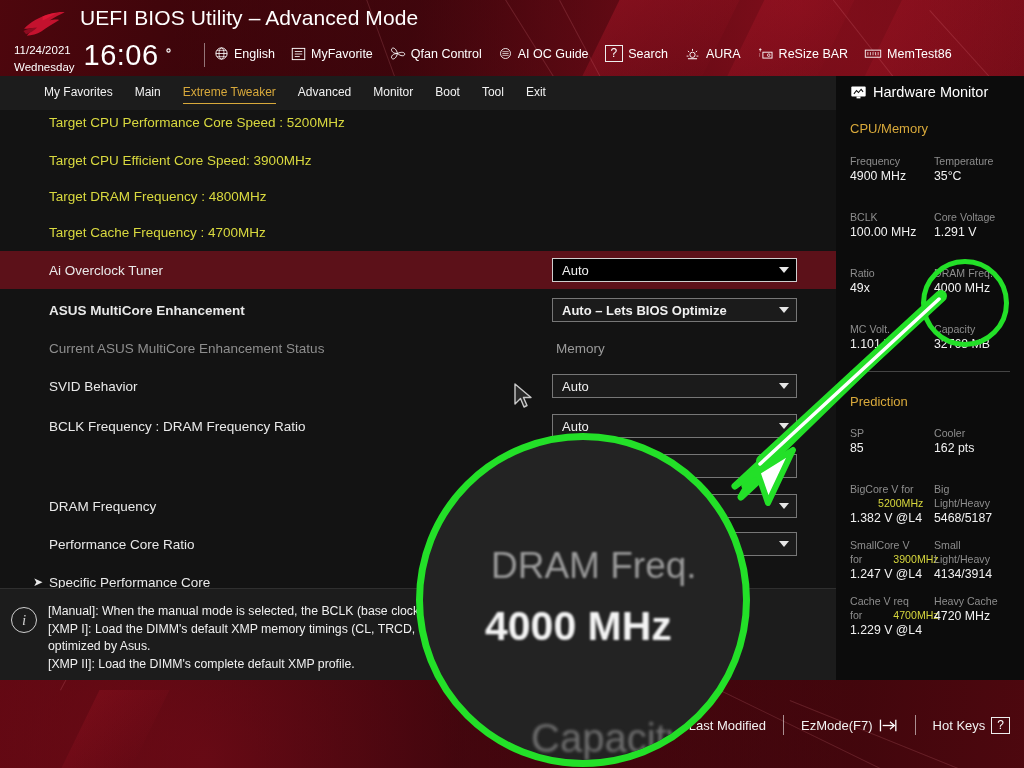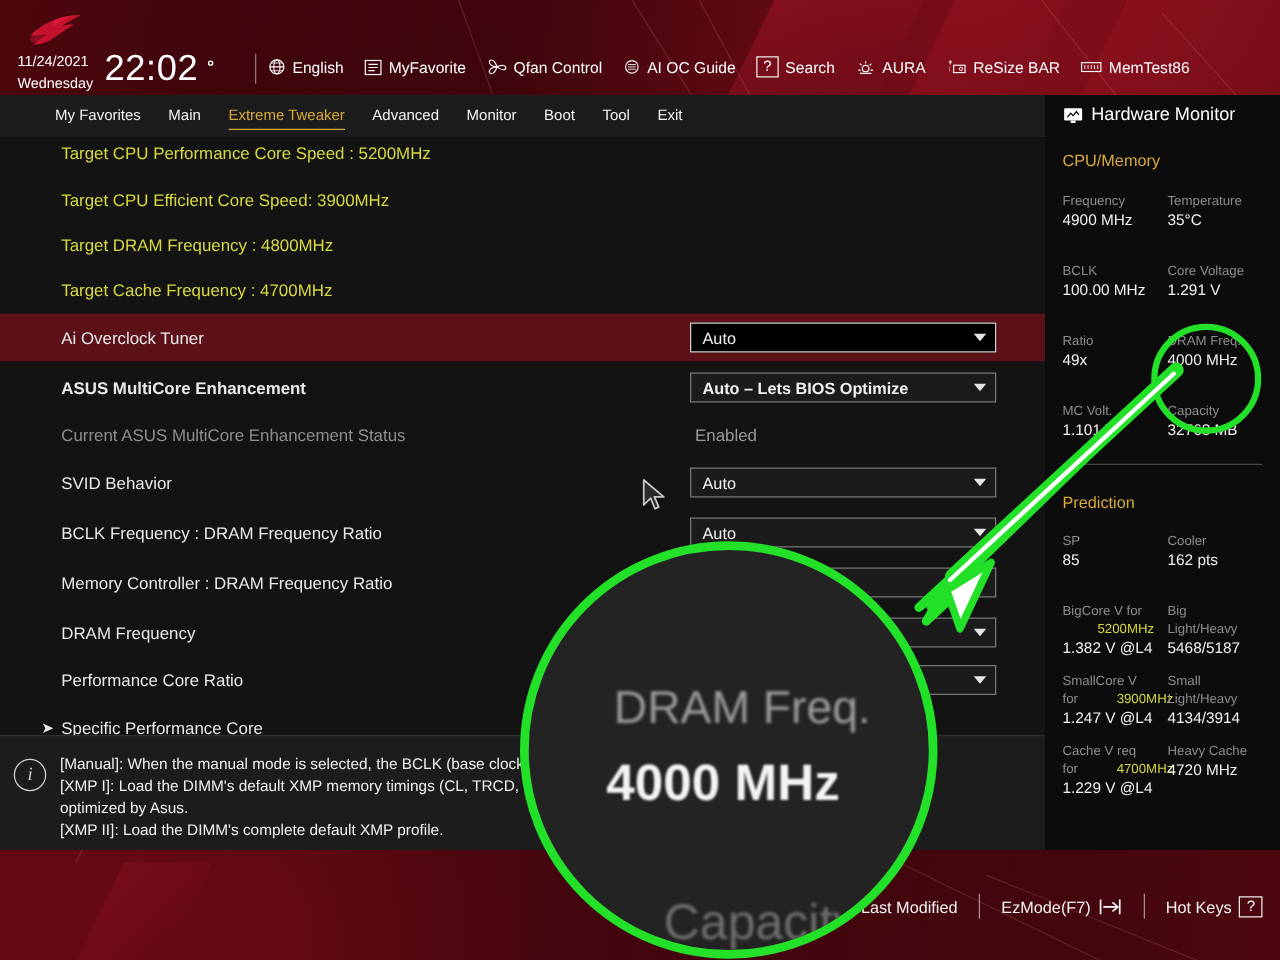--- a/index.html
+++ b/index.html
@@ -186,27 +186,28 @@
     <div class="hdr-streak" style="left:830px;top:-5px;width:180px;height:1px;transform:rotate(52deg);"></div>
     <div class="hdr-streak" style="left:930px;top:10px;width:140px;height:1px;transform:rotate(48deg);"></div>
     <div class="hdr-streak" style="left:360px;top:-20px;width:120px;height:1px;transform:rotate(70deg);"></div>
 
     <svg class="rog-logo" viewBox="0 0 64 46">
       <path d="M3 30 C12 20 26 12 42 8 C50 6 58 5 62 6 C56 9 48 13 40 18 C44 17 50 16 54 17 C46 22 36 28 28 34 C22 38 14 40 7 40 C10 36 14 32 20 29 C14 29 8 30 3 30 Z" fill="#c4122e"></path>
       <path d="M2 33 C8 30 16 28 22 28 C18 32 12 36 6 38 Z" fill="#8e0c21"></path>
       <path d="M30 12 C36 9 44 7 50 7 C44 11 36 15 30 18 Z" fill="#e31837" opacity=".8"></path>
     </svg>
 
+    <div class="app-title">UEFI BIOS Utility – Advanced Mode</div>
 
     <div class="datetime">
       <div>
         <div class="dt-date">11/24/2021</div>
         <div class="dt-date">Wednesday</div>
       </div>
-      <div class="dt-clock">22:02</div>
+      <div class="dt-clock">16:06</div>
       <svg class="dt-gear" width="15" height="15" viewBox="0 0 24 24">
         <path fill="#fff" d="M12 8.5a3.5 3.5 0 1 0 0 7 3.5 3.5 0 0 0 0-7zm0 5.2a1.7 1.7 0 1 1 0-3.4 1.7 1.7 0 0 1 0 3.4z"></path>
         <path fill="#fff" d="M20 13.6v-3.2l-2.3-.4a6 6 0 0 0-.7-1.7l1.4-1.9-2.3-2.3-1.9 1.4a6 6 0 0 0-1.7-.7L12.2 2H9l-.4 2.8a6 6 0 0 0-1.7.7L5 4.1 2.7 6.4l1.4 1.9a6 6 0 0 0-.7 1.7L1 10.4v3.2l2.4.4a6 6 0 0 0 .7 1.7l-1.4 1.9 2.3 2.3 1.9-1.4a6 6 0 0 0 1.7.7l.4 2.4h3.2l.4-2.4a6 6 0 0 0 1.7-.7l1.9 1.4 2.3-2.3-1.4-1.9a6 6 0 0 0 .7-1.7z" opacity="0"></path>
       </svg>
     </div>
 
     <div class="hdr-sep"></div>
 
     <div class="hdr-tools">
       <div class="tool-item">
@@ -307,38 +308,37 @@
       </div>
       <div class="row" style="top: 181px; font-weight: bold;">
         <div class="label">ASUS MultiCore Enhancement</div>
         <div class="combo">
           <span>Auto – Lets BIOS Optimize</span>
           <div class="caret"></div>
         </div>
       </div>
       <div class="row dim" style="top: 219px;">
         <div class="label">Current ASUS MultiCore Enhancement Status</div>
-        <div class="static-val">Enabled</div>
+        <div class="static-val">Memory</div>
       </div>
       <div class="row" style="top: 257px;">
         <div class="label">SVID Behavior</div>
         <div class="combo">
           <span>Auto</span>
           <div class="caret"></div>
         </div>
       </div>
       <div class="row" style="top: 297px;">
         <div class="label">BCLK Frequency : DRAM Frequency Ratio</div>
         <div class="combo">
           <span>Auto</span>
           <div class="caret"></div>
         </div>
       </div>
       <div class="row" style="top: 337px;">
-        <div class="label">Memory Controller : DRAM Frequency Ratio</div>
         <div class="combo">
           <span>Auto</span>
           <div class="caret"></div>
         </div>
       </div>
       <div class="row" style="top: 377px;">
         <div class="label">DRAM Frequency</div>
         <div class="combo">
           <span>Auto</span>
           <div class="caret"></div>

